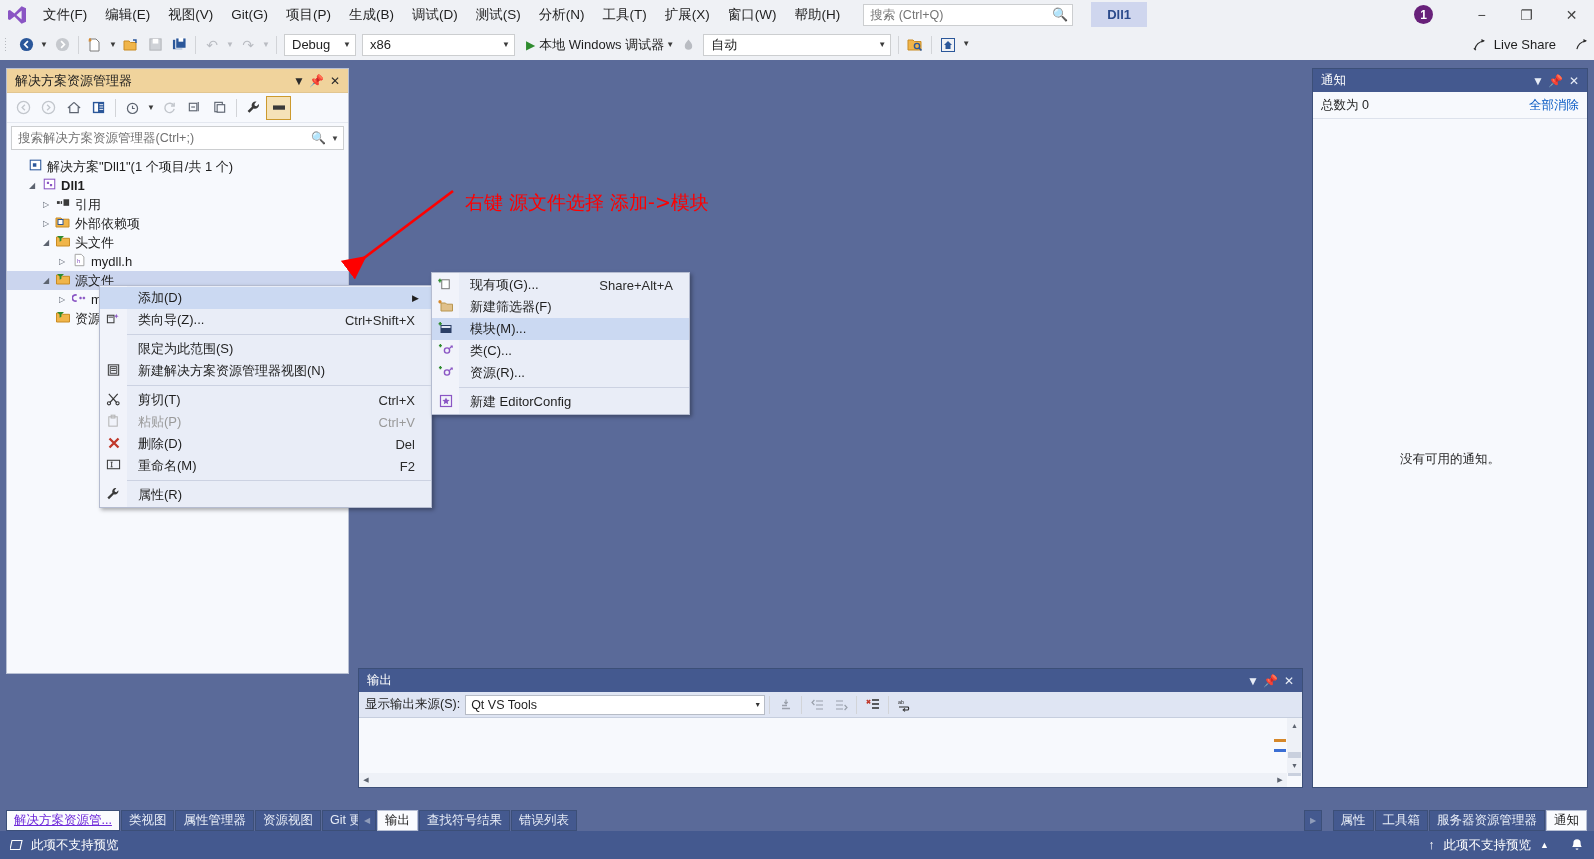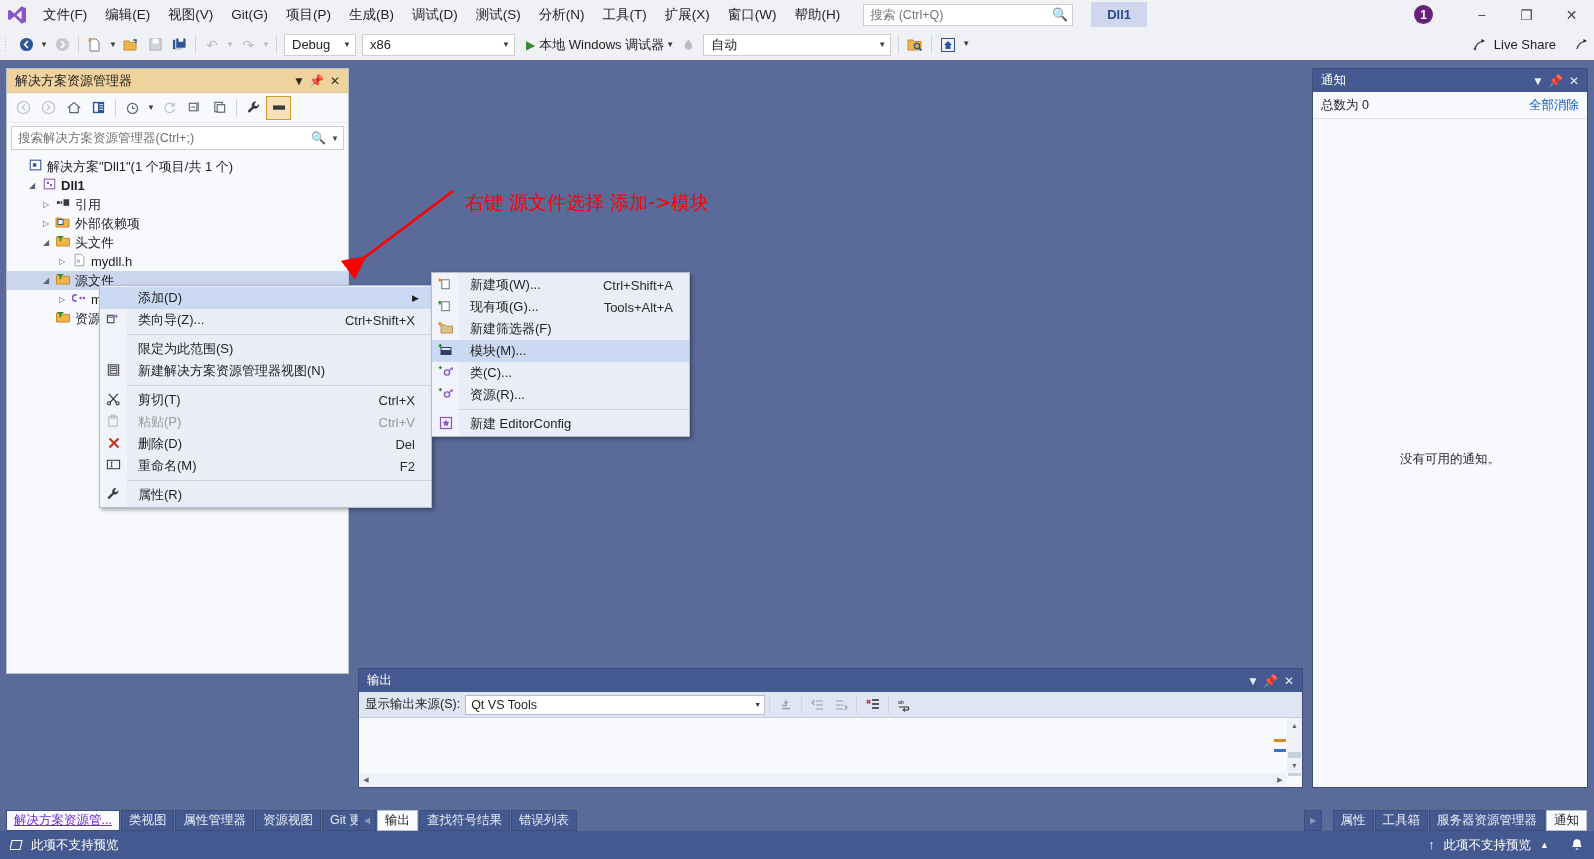--- a/index.html
+++ b/index.html
@@ -657,40 +657,30 @@
           </svg>
       </span>
       <span class="mi-label">属性(R)</span>
       <span class="mi-key"></span>
     </div>
   </div>
 
   <div class="sub">
     <div class="ctx-gutter"></div>
 
-    <div class="mi">
-      <span class="mi-ico">
-        <svg width="15" height="14" viewBox="0 0 16 14">
-            <rect x="4" y="2.5" width="8" height="9.5" fill="#fff" stroke="#7a7a7a" stroke-width="1.1"></rect>
-            <path d="M2 1.2 l0 3.4 M0.5 2.9 l3 0 M0.9 1.6 l2.2 2.2 M3.1 1.6 l-2.2 2.2" stroke="#d6882a" stroke-width="1.1"></path>
-          </svg>
-      </span>
-      <span class="mi-label">新建项(W)...</span>
-      <span class="mi-key">Ctrl+Shift+A</span>
-    </div>
 
     <div class="mi">
       <span class="mi-ico">
         <svg width="15" height="14" viewBox="0 0 16 14">
             <rect x="4" y="2.5" width="8" height="9.5" fill="#fff" stroke="#7a7a7a" stroke-width="1.1"></rect>
             <path d="M2 1.3 v4 M0.3 3.3 h3.4" stroke="#2e8b2e" stroke-width="1.5"></path>
           </svg>
       </span>
       <span class="mi-label">现有项(G)...</span>
-      <span class="mi-key">Tools+Alt+A</span>
+      <span class="mi-key">Share+Alt+A</span>
     </div>
 
     <div class="mi">
       <span class="mi-ico">
         <svg width="16" height="14" viewBox="0 0 16 14">
             <path d="M3 4 h4.5 l1.2 1.2 h5.8 V12 H3 Z" fill="#e0c08a" stroke="#b8964f"></path>
             <path d="M2 1.2 l0 3.4 M0.4 2.9 l3.2 0 M0.8 1.6 l2.2 2.2 M3.1 1.6 l-2.2 2.2" stroke="#d6882a" stroke-width="1.1"></path>
           </svg>
       </span>
       <span class="mi-label">新建筛选器(F)</span>

